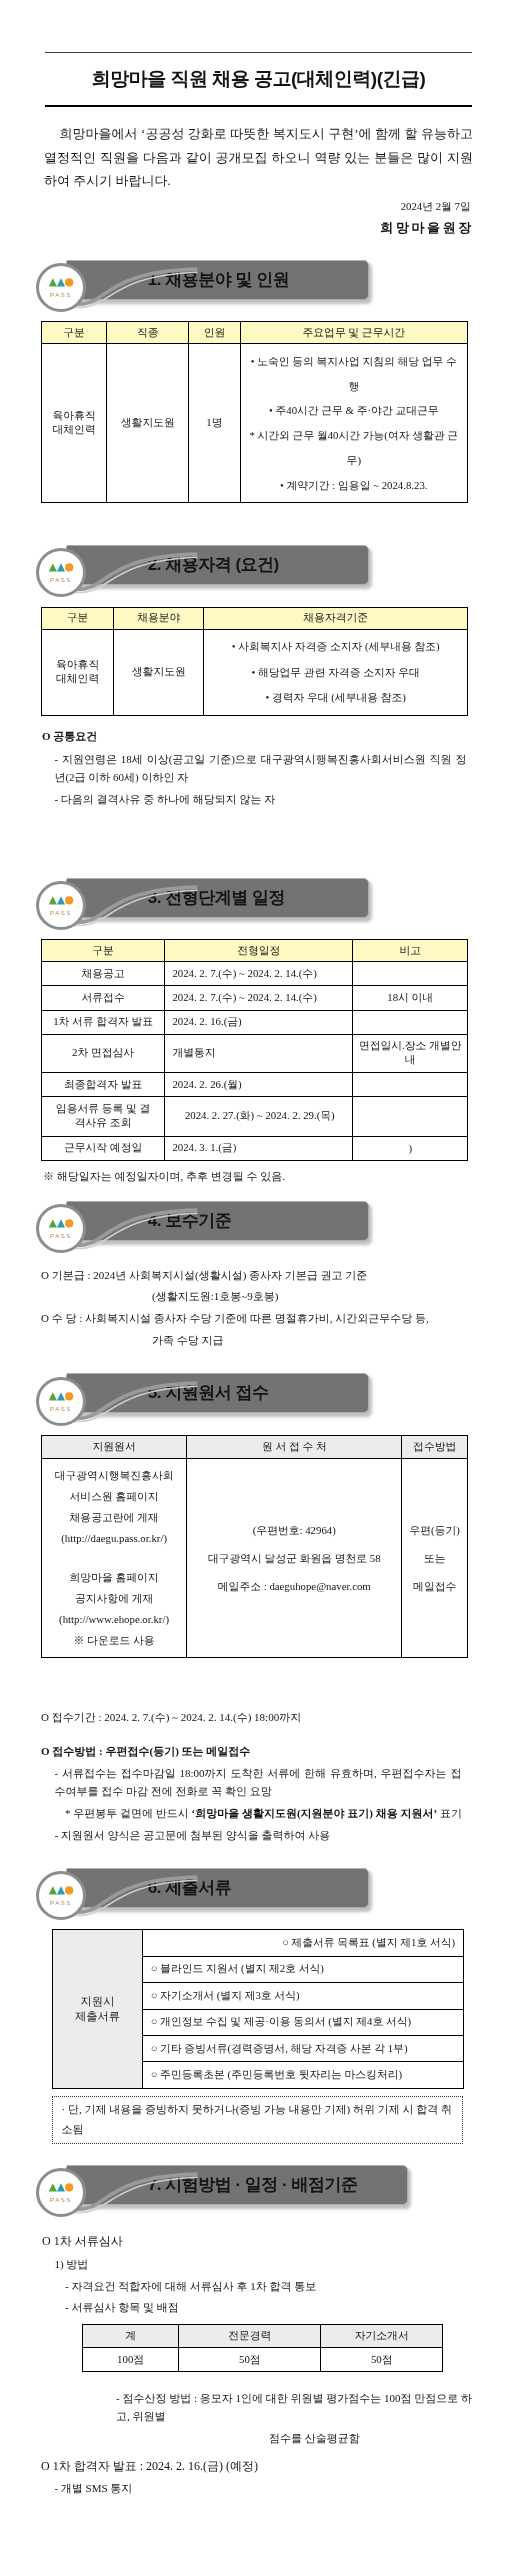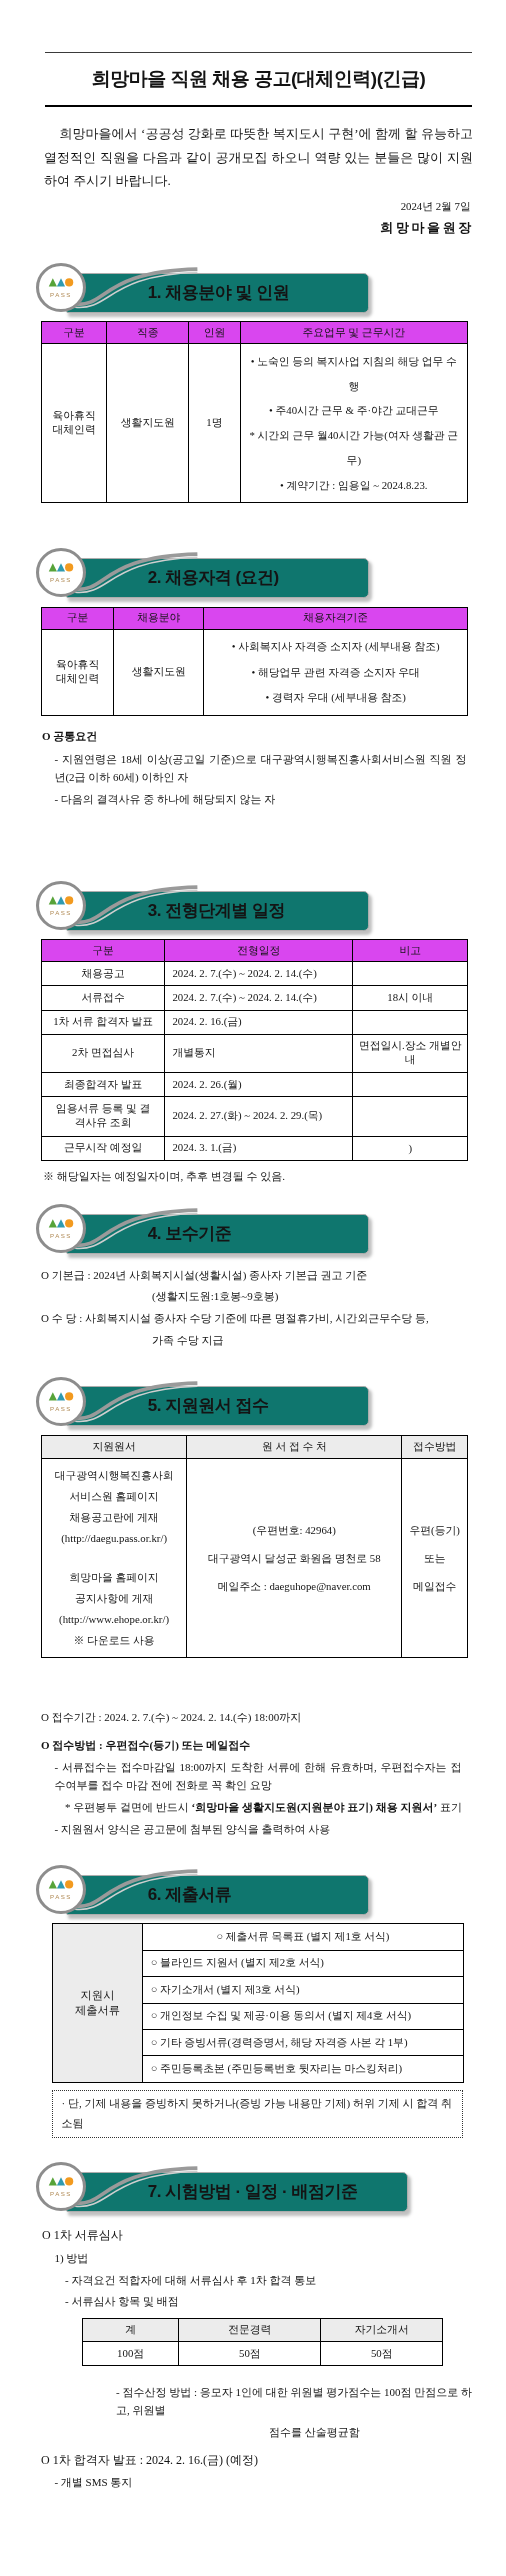--- a/index.html
+++ b/index.html
@@ -7,30 +7,30 @@
   .content{padding:0 30px 0 41px;}
   .rule-thin{border:0;border-top:1px solid #3a3a3a;margin:0 4.1px;}
   .rule-thick{border:0;border-top:2.6px solid #000;margin:0 4.1px;}
   .doc-title{text-align:center;font-family:"Liberation Sans","DejaVu Sans",sans-serif;font-weight:bold;font-size:19px;letter-spacing:-0.5px;margin:13.4px 0 12.4px 0;}
   .intro{font-size:13px;line-height:1.8;text-align:justify;text-indent:15.5px;margin:15.5px 3.1px 5.2px 3.1px;}
   .date-line{text-align:right;font-size:10.8px;margin:7.2px 5.2px 0 0;}
   .signer-line{text-align:right;font-size:13px;font-weight:600;letter-spacing:2.6px;margin:5.2px 2.1px 0 0;}
 
   
   .sec-header{position:relative;height:54px;margin:0 0 7.2px -7.2px;}
-  .sec-banner{position:absolute;left:32px;top:13px;width:301px;height:38px;background:#0f766e;border:0.5px solid #adadad;border-radius:2.1px 5.2px 5.2px 2.1px;box-shadow:2.6px 3.1px 3.1px rgba(0,0,0,0.25);}
+  .sec-banner{position:absolute;left:32px;top:0;width:301px;height:38px;background:#737373;border:0.5px solid #adadad;border-radius:2.1px 5.2px 5.2px 2.1px;box-shadow:2.6px 3.1px 3.1px rgba(0,0,0,0.25);}
   .sec-title{display:block;padding-left:81px;line-height:37px;font-family:"Liberation Sans","DejaVu Sans",sans-serif;font-weight:bold;font-size:17px;letter-spacing:-0.5px;white-space:nowrap;}
   .sec-logo{position:absolute;left:1px;top:3.1px;width:52px;height:49px;z-index:3;}
   .sec-swoosh{position:absolute;left:37px;top:4.1px;width:129px;height:49px;z-index:2;}
 
   table{border-collapse:collapse;font-size:10.8px;color:#141414;}
   th{font-weight:normal;}
   
   .rule-table{width:427px;border-top:1.5px solid #000;border-bottom:1.5px solid #000;}
-  .rule-table th{background:#d946ef;border:0.5px solid #000;border-top:none;border-bottom:1px solid #000;padding:3.6px 3.1px;}
+  .rule-table th{background:#fef9c3;border:0.5px solid #000;border-top:none;border-bottom:1px solid #000;padding:3.6px 3.1px;}
   .rule-table td{border:0.5px solid #000;border-bottom:0.5px solid #000;padding:4.6px 5.2px;text-align:center;}
   .rule-table tr:last-child td{border-bottom:none;}
   
   .grid-table{border:1px solid #000;}
   .grid-table th{background:#ececec;border:0.5px solid #000;padding:4.1px 3.1px;}
   .grid-table td{border:0.5px solid #000;padding:4.1px 5.2px;text-align:center;}
 
   .duty-list{line-height:2.3;text-align:left;font-size:10.8px;}
   .crit-list{line-height:2.35;text-align:left;font-size:10.8px;}
 
@@ -196,21 +196,21 @@
       <td style="text-align:left;padding-left:7.2px">개별통지</td>
       <td>면접일시.장소 개별안내</td>
     </tr>
     <tr>
       <td>최종합격자 발표</td>
       <td style="text-align:left;padding-left:7.2px">2024. 2. 26.(월)</td>
       <td></td>
     </tr>
     <tr>
       <td style="padding:5.2px 12.4px">임용서류 등록 및 결격사유 조회</td>
-      <td style="text-align:left;padding-left:7.2px">2024. 2. 27.(화) ~ 2024. 2. 29.(목)</td>
+      <td style="text-align:center;padding-left:7.2px">2024. 2. 27.(화) ~ 2024. 2. 29.(목)</td>
       <td></td>
     </tr>
     <tr>
       <td>근무시작 예정일</td>
       <td style="text-align:left;padding-left:7.2px">2024. 3. 1.(금)</td>
       <td>)</td>
     </tr>
   </tbody>
     </table>
 
@@ -288,21 +288,21 @@
         <div>또는</div>
         <div>메일접수</div>
       </td>
     </tr>
   </tbody>
     </table>
 
   <div class="spacer" style="height:47px"></div>
 
   <p class="body-line">O 접수기간 : 2024. 2. 7.(수) ~ 2024. 2. 14.(수) 18:00까지</p>
-  <p class="body-line" style="font-weight:bold;margin-top:9px">O 접수방법 : 우편접수(등기) 또는 메일접수</p>
+  <p class="body-line" style="font-weight:bold;margin-top:15px">O 접수방법 : 우편접수(등기) 또는 메일접수</p>
   <p class="body-line dash-1 just" style="width:407px">- 서류접수는 접수마감일 18:00까지 도착한 서류에 한해 유효하며, 우편접수자는 접수여부를 접수 마감 전에 전화로 꼭 확인 요망</p>
   <p class="body-line dash-2"><span>* 우편봉투 겉면에 반드시 </span><span class="bold-part">‘희망마을 생활지도원(지원분야 표기) 채용 지원서’</span><span> 표기</span></p>
   <p class="body-line dash-1">- 지원원서 양식은 공고문에 첨부된 양식을 출력하여 사용</p>
 
   <div class="spacer" style="height:20.6px"></div>
 
   <div class="sec-header">
     <svg class="sec-logo" viewBox="0 0 100 96">
       <ellipse cx="50" cy="48" rx="46" ry="45" fill="#ffffff" stroke="#8d8d8d" stroke-width="6"></ellipse>
       <polygon points="26,46 34,30 42,46" fill="#57a339"></polygon>
@@ -319,21 +319,21 @@
     </div>
   </div>
 
   <table class="grid-table" style="width:412px;margin-left:11.3px">
     <tbody>
         <tr>
       <td rowspan="6" style="width:78px;background:#ececec;font-size:11.3px">
         <div>지원시</div>
         <div>제출서류</div>
       </td>
-      <td style="text-align:center;padding:5.7px 8.2px">○ 제출서류 목록표 (별지 제1호 서식)</td>
+      <td style="text-align:right;padding:5.7px 8.2px">○ 제출서류 목록표 (별지 제1호 서식)</td>
     </tr>
     <tr>
           <td style="text-align:left;padding:5.7px 8.2px">○ 블라인드 지원서 (별지 제2호 서식)</td>
         </tr>
     <tr>
           <td style="text-align:left;padding:5.7px 8.2px">○ 자기소개서 (별지 제3호 서식)</td>
         </tr>
     <tr>
           <td style="text-align:left;padding:5.7px 8.2px">○ 개인정보 수집 및 제공·이용 동의서 (별지 제4호 서식)</td>
         </tr>

